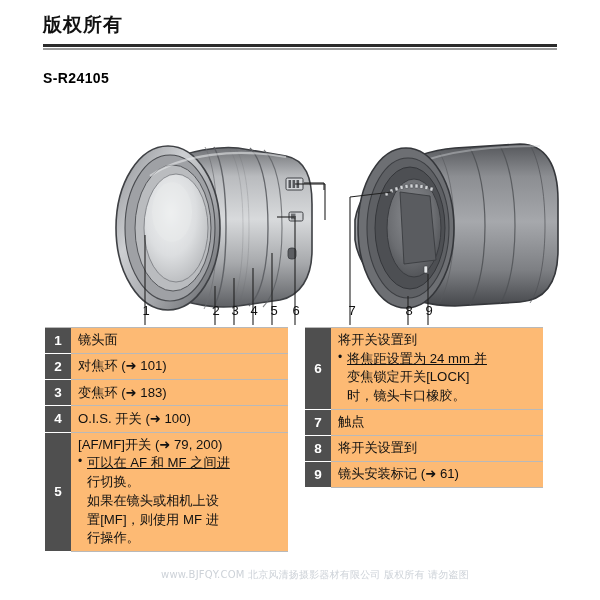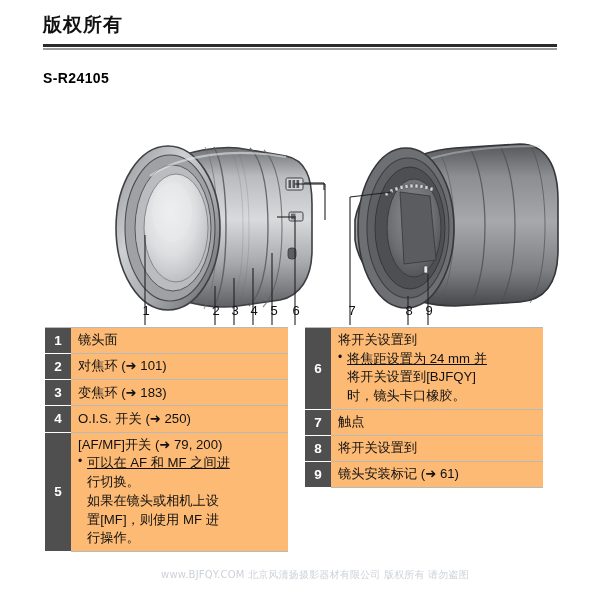--- a/index.html
+++ b/index.html
@@ -297,21 +297,21 @@
           </tr>
           <tr>
             <td class="num">3</td>
             <td class="txt">
               <span class="plain">变焦环 (➜ 183)</span>
             </td>
           </tr>
           <tr>
             <td class="num">4</td>
             <td class="txt">
-              <span class="plain">O.I.S. 开关 (➜ 250)</span>
+              <span class="plain">O.I.S. 开关 (➜ 100)</span>
             </td>
           </tr>
           <tr>
             <td class="num">5</td>
             <td class="txt">
               <span class="plain">[AF/MF]开关 (➜ 79, 200)</span>
               <span class="b-line">可以在 AF 和 MF 之间进</span>
               <span class="cont">行切换。</span>
               <span class="cont">如果在镜头或相机上设</span>
               <span class="cont">置[MF]，则使用 MF 进</span>
@@ -327,21 +327,21 @@
       <colgroup>
           <col class="numcol">
           <col>
         </colgroup>
       <tbody id="tbody-right">
           <tr>
             <td class="num">6</td>
             <td class="txt">
               <span class="plain">将开关设置到</span>
               <span class="b-line">将焦距设置为 24 mm 并</span>
-              <span class="cont">将开关设置到[BJFQY]</span>
+              <span class="cont">变焦锁定开关[LOCK]</span>
               <span class="cont">时，镜头卡口橡胶。</span>
             </td>
           </tr>
           <tr>
             <td class="num">7</td>
             <td class="txt">
               <span class="plain">触点</span>
             </td>
           </tr>
           <tr>

